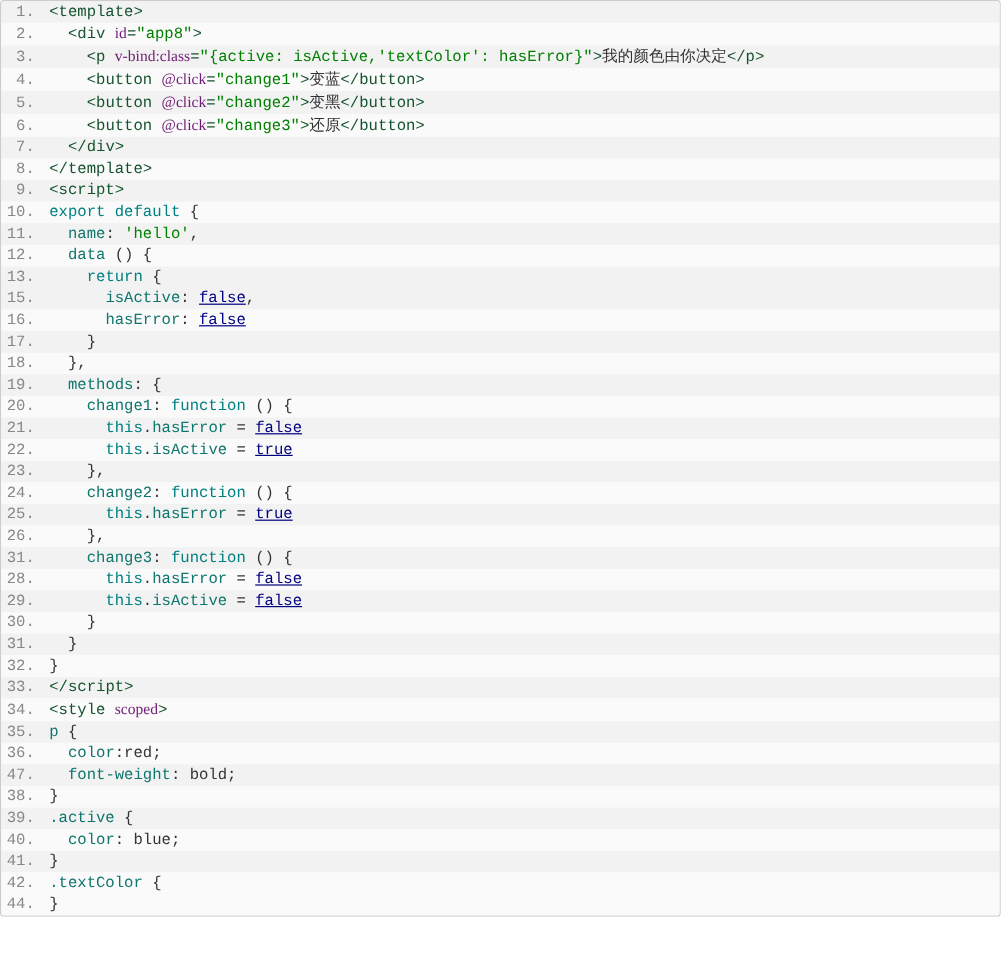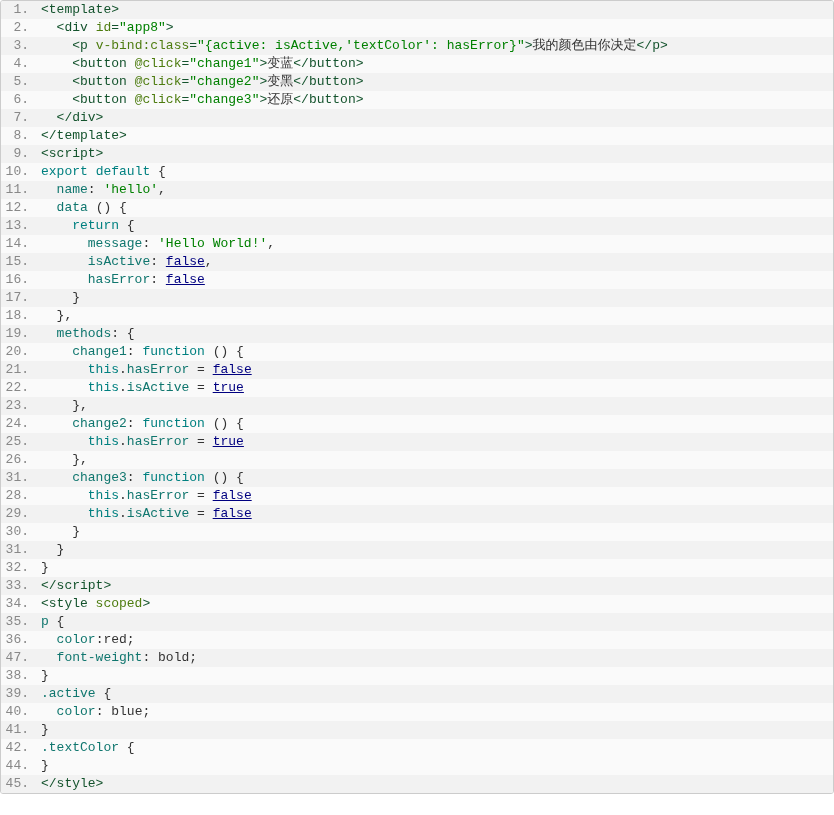--- a/index.html
+++ b/index.html
@@ -36,21 +36,21 @@
     color: #888;
     user-select: none;
     flex-shrink: 0;
   }
   .content {
     flex: 1;
     padding-left: 4px;
   }
   .c-kw   { color: #008080; }      
   .c-tag  { color: #14532d; }      
-  .c-attr { color: #4d7c0f; }      
+  .c-attr { color: #701a75; font-family: Liberation Serif, serif; }      
   .c-str  { color: #008000; }      
   .c-prop { color: #0f766e; }      
   .c-lit  { color: #000080; text-decoration: underline; }         
   .c-text { color: #333; }
 </style>
 </head>
 <body>
 
 <div class="code-container" id="code-root">
     <div class="line odd"><span class="lineno">1.</span><span class="content"><span class="c-tag">&lt;template&gt;</span></span></div>
@@ -59,21 +59,20 @@
     <div class="line even"><span class="lineno">4.</span><span class="content"><span class="c-text">    </span><span class="c-tag">&lt;button </span><span class="c-attr">@click</span><span class="c-tag">=</span><span class="c-str">"change1"</span><span class="c-tag">&gt;</span><span class="c-text">变蓝</span><span class="c-tag">&lt;/button&gt;</span></span></div>
     <div class="line odd"><span class="lineno">5.</span><span class="content"><span class="c-text">    </span><span class="c-tag">&lt;button </span><span class="c-attr">@click</span><span class="c-tag">=</span><span class="c-str">"change2"</span><span class="c-tag">&gt;</span><span class="c-text">变黑</span><span class="c-tag">&lt;/button&gt;</span></span></div>
     <div class="line even"><span class="lineno">6.</span><span class="content"><span class="c-text">    </span><span class="c-tag">&lt;button </span><span class="c-attr">@click</span><span class="c-tag">=</span><span class="c-str">"change3"</span><span class="c-tag">&gt;</span><span class="c-text">还原</span><span class="c-tag">&lt;/button&gt;</span></span></div>
     <div class="line odd"><span class="lineno">7.</span><span class="content"><span class="c-text">  </span><span class="c-tag">&lt;/div&gt;</span></span></div>
     <div class="line even"><span class="lineno">8.</span><span class="content"><span class="c-tag">&lt;/template&gt;</span></span></div>
     <div class="line odd"><span class="lineno">9.</span><span class="content"><span class="c-tag">&lt;script&gt;</span></span></div>
     <div class="line even"><span class="lineno">10.</span><span class="content"><span class="c-kw">export</span><span class="c-text"> </span><span class="c-kw">default</span><span class="c-text"> {</span></span></div>
     <div class="line odd"><span class="lineno">11.</span><span class="content"><span class="c-text">  </span><span class="c-prop">name</span><span class="c-text">: </span><span class="c-str">'hello'</span><span class="c-text">,</span></span></div>
     <div class="line even"><span class="lineno">12.</span><span class="content"><span class="c-text">  </span><span class="c-prop">data</span><span class="c-text"> () {</span></span></div>
     <div class="line odd"><span class="lineno">13.</span><span class="content"><span class="c-text">    </span><span class="c-kw">return</span><span class="c-text"> {</span></span></div>
-    <div class="line even"><span class="lineno">14.</span><span class="content"><span class="c-text">      </span><span class="c-prop">message</span><span class="c-text">: </span><span class="c-str">'Hello World!'</span><span class="c-text">,</span></span></div>
     <div class="line odd"><span class="lineno">15.</span><span class="content"><span class="c-text">      </span><span class="c-prop">isActive</span><span class="c-text">: </span><span class="c-lit">false</span><span class="c-text">,</span></span></div>
     <div class="line even"><span class="lineno">16.</span><span class="content"><span class="c-text">      </span><span class="c-prop">hasError</span><span class="c-text">: </span><span class="c-lit">false</span></span></div>
     <div class="line odd"><span class="lineno">17.</span><span class="content"><span class="c-text">    }</span></span></div>
     <div class="line even"><span class="lineno">18.</span><span class="content"><span class="c-text">  },</span></span></div>
     <div class="line odd"><span class="lineno">19.</span><span class="content"><span class="c-text">  </span><span class="c-prop">methods</span><span class="c-text">: {</span></span></div>
     <div class="line even"><span class="lineno">20.</span><span class="content"><span class="c-text">    </span><span class="c-prop">change1</span><span class="c-text">: </span><span class="c-kw">function</span><span class="c-text"> () {</span></span></div>
     <div class="line odd"><span class="lineno">21.</span><span class="content"><span class="c-text">      </span><span class="c-kw">this</span><span class="c-text">.</span><span class="c-prop">hasError</span><span class="c-text"> = </span><span class="c-lit">false</span></span></div>
     <div class="line even"><span class="lineno">22.</span><span class="content"><span class="c-text">      </span><span class="c-kw">this</span><span class="c-text">.</span><span class="c-prop">isActive</span><span class="c-text"> = </span><span class="c-lit">true</span></span></div>
     <div class="line odd"><span class="lineno">23.</span><span class="content"><span class="c-text">    },</span></span></div>
     <div class="line even"><span class="lineno">24.</span><span class="content"><span class="c-text">    </span><span class="c-prop">change2</span><span class="c-text">: </span><span class="c-kw">function</span><span class="c-text"> () {</span></span></div>
@@ -89,14 +88,13 @@
     <div class="line even"><span class="lineno">34.</span><span class="content"><span class="c-tag">&lt;style </span><span class="c-attr">scoped</span><span class="c-tag">&gt;</span></span></div>
     <div class="line odd"><span class="lineno">35.</span><span class="content"><span class="c-prop">p</span><span class="c-text"> {</span></span></div>
     <div class="line even"><span class="lineno">36.</span><span class="content"><span class="c-text">  </span><span class="c-prop">color</span><span class="c-text">:red;</span></span></div>
     <div class="line odd"><span class="lineno">47.</span><span class="content"><span class="c-text">  </span><span class="c-prop">font-weight</span><span class="c-text">: bold;</span></span></div>
     <div class="line even"><span class="lineno">38.</span><span class="content"><span class="c-text">}</span></span></div>
     <div class="line odd"><span class="lineno">39.</span><span class="content"><span class="c-prop">.active</span><span class="c-text"> {</span></span></div>
     <div class="line even"><span class="lineno">40.</span><span class="content"><span class="c-text">  </span><span class="c-prop">color</span><span class="c-text">: blue;</span></span></div>
     <div class="line odd"><span class="lineno">41.</span><span class="content"><span class="c-text">}</span></span></div>
     <div class="line even"><span class="lineno">42.</span><span class="content"><span class="c-prop">.textColor</span><span class="c-text"> {</span></span></div>
     <div class="line even"><span class="lineno">44.</span><span class="content"><span class="c-text">}</span></span></div>
-    <div class="line odd"><span class="lineno">45.</span><span class="content"><span class="c-tag">&lt;/style&gt;</span></span></div>
   </div>
 
 </body></html>

